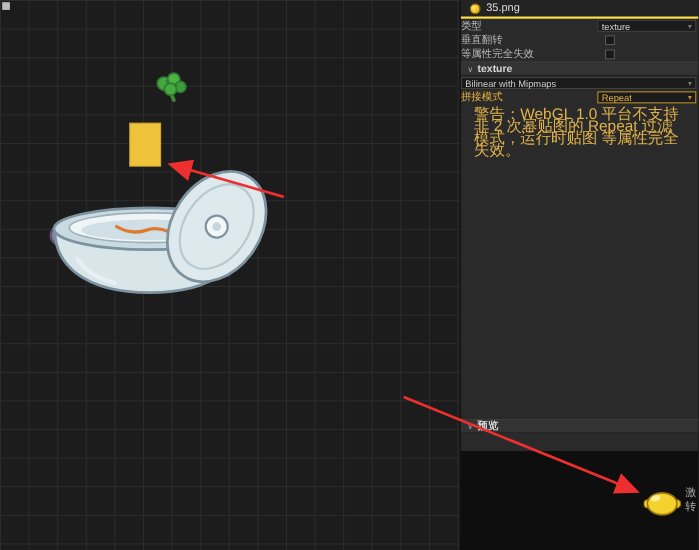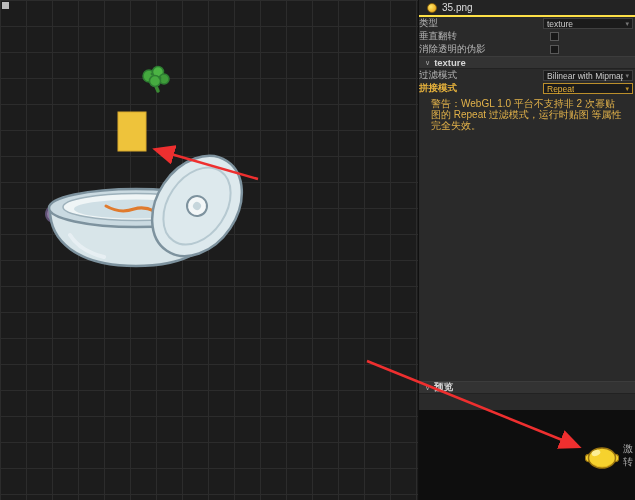--- a/index.html
+++ b/index.html
@@ -51,24 +51,24 @@
   .ctl-cb {
     width:9px; height:9px; background:#181818; border:1px solid #585858; margin-left:7px;
   }
   .section {
     height:13px; background:#333333; display:flex; align-items:center; gap:4px;
     padding-left:6px; color:#d6d6d6; font-weight:bold; font-size:9.5px;
     border-top:1px solid #3c3c3c; border-bottom:1px solid #222222;
   }
   .caret { font-size:7px; color:#aaaaaa; font-weight:normal; }
   .warning {
-    color:#e2b24a; font-size:10px; line-height:11px;
+    color:#e2b24a; font-size:14px; line-height:11px;
     padding:3px 12px 3px 12px;
   }
-  .modified .lbl { color:#e8b33c;font-weight:bold; }
+  .modified .lbl { color:#e8b33c; }
   .ctl.modified-ctl { border-color:#bb8f2b; color:#e8b33c; }
   .ctl.modified-ctl .dd { color:#bb8f2b; }
 
   .preview-header { position:absolute; top:381px; left:0; right:0; }
   .preview-area {
     position:absolute; top:410px; bottom:0; left:0; right:0; background:#0e0e0e;
   }
   .lemon { position:absolute; right:16px; bottom:27px; width:34px; height:30px; }
   .edge-tab {
     position:absolute; right:1px; top:32px; width:12px;
@@ -140,33 +140,32 @@
       <span class="dd">▾</span>
     </div>
   </div>
 
   <div class="row">
     <span class="lbl">垂直翻转</span>
     <span class="ctl-cb"></span>
   </div>
 
   <div class="row">
-    <span class="lbl">消除透明的伪影</span>
+    <span class="lbl">等属性完全失效</span>
     <span class="ctl-cb"></span>
   </div>
 
 
   <div class="section">
     <span class="caret">∨</span>
     <span>texture</span>
   </div>
 
 
   <div class="row">
-    <span class="lbl">过滤模式</span>
     <div class="ctl">
       <span class="val">Bilinear with Mipmaps</span>
       <span class="dd">▾</span>
     </div>
   </div>
 
   <div class="row modified">
     <span class="lbl">拼接模式</span>
     <div class="ctl modified-ctl">
       <span class="val">Repeat</span>

